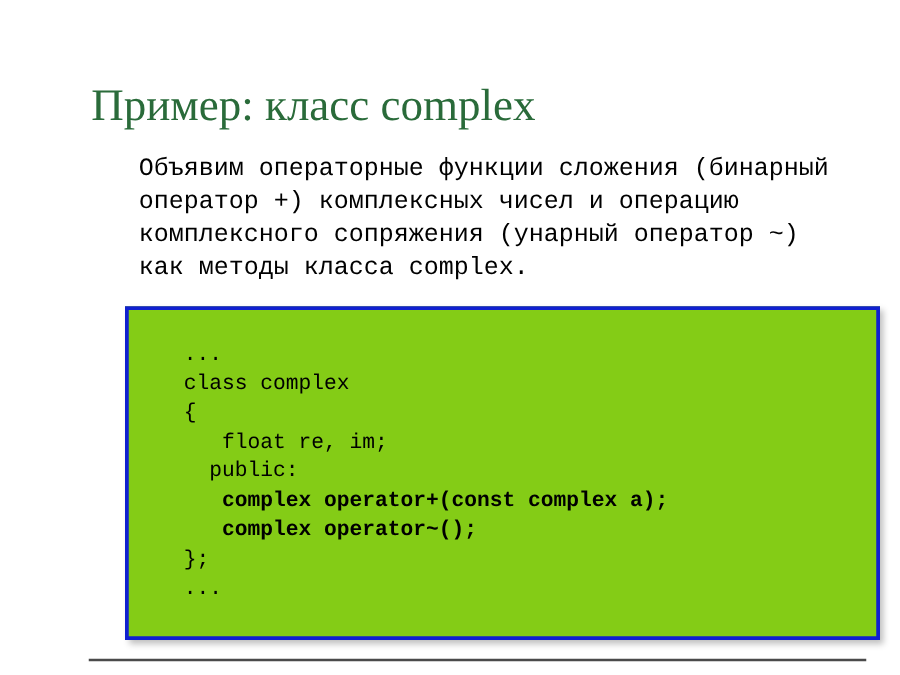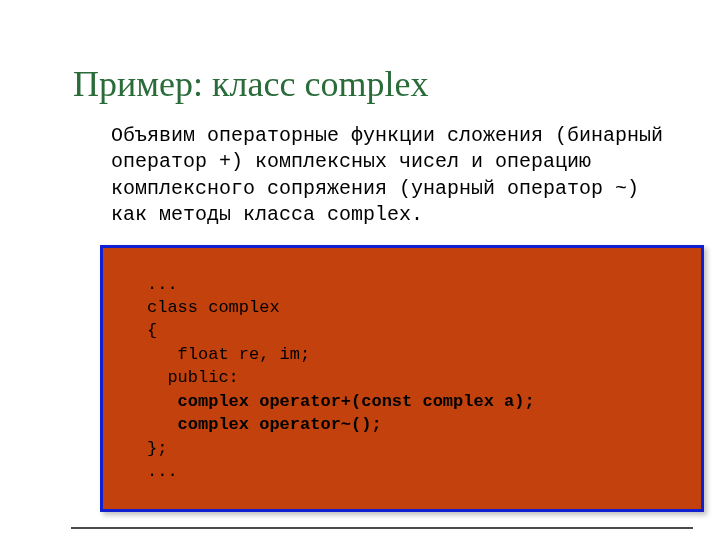--- a/index.html
+++ b/index.html
@@ -29,21 +29,21 @@
       line-height: 1.32;
       padding-left: 40px;
       padding-right: 10px;
       margin-bottom: 16px;
       font-family: Liberation Mono, monospace;
     }
     .code-frame {
       margin-left: 40px;
       margin-right: 0px;
       border: 3px solid #1020d0;
-      background: #c2410c;
+      background: #84cc16;
       padding: 14px 22px;
       box-shadow: 3px 3px 5px rgba(0,0,0,0.25);
     }
     .code-block {
       font-family: 'Courier New', Courier, monospace;
       font-size: 17px;
       line-height: 1.38;
       white-space: pre;
       color: #000000;
     }

